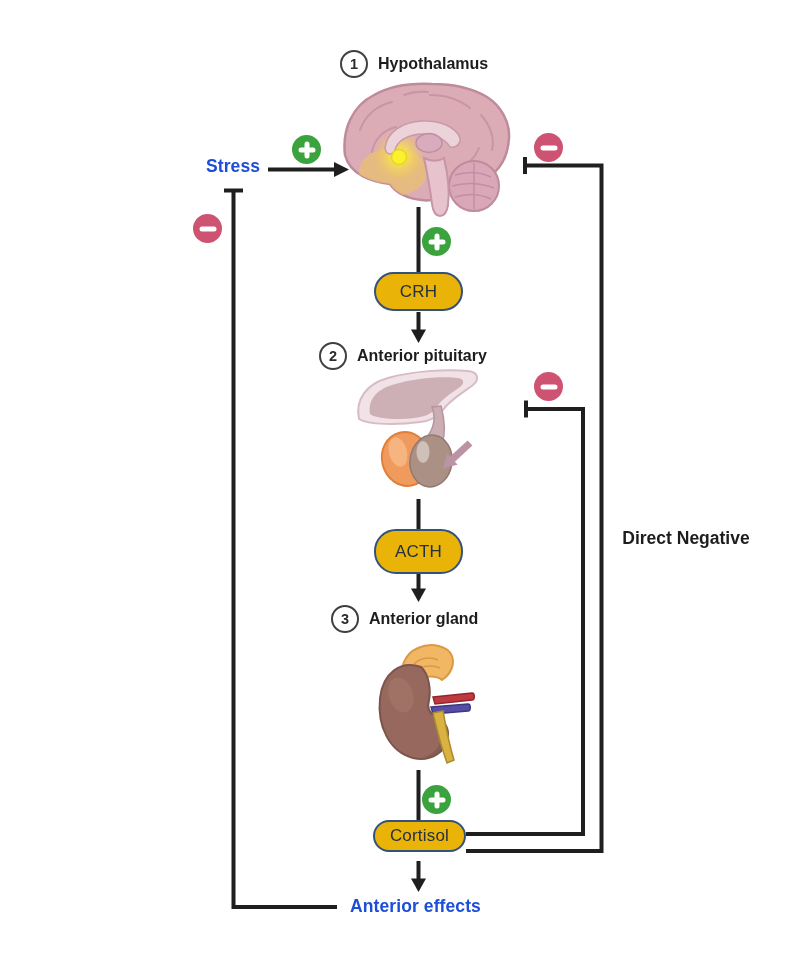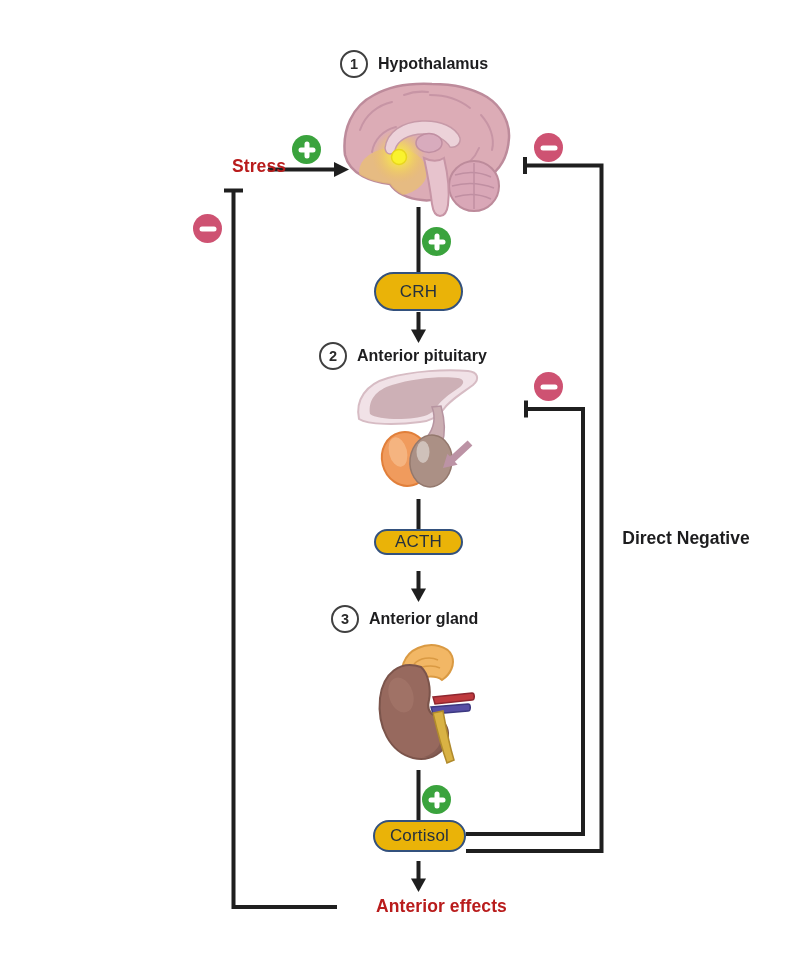--- a/index.html
+++ b/index.html
@@ -2,22 +2,22 @@
 <html><head>
 <meta charset="utf-8">
 <style>
   html,body{margin:0;padding:0;}
   body{
     width:800px;height:978px;position:relative;background:#ffffff;
     font-family:"Liberation Sans",sans-serif;overflow:hidden;
   }
   .canvas{position:absolute;left:0;top:0;width:800px;height:978px;}
   .lbl{
-    position:absolute;font-weight:700;color:#b91c1c;font-size:17.5px;
-    white-space:nowrap;letter-spacing:.1px;margin-left:26px;
+    position:absolute;font-weight:700;color:#1d4ed8;font-size:17.5px;
+    white-space:nowrap;letter-spacing:.1px;
   }
   .step{position:absolute;display:flex;align-items:center;gap:10px;}
   .step-circle{
     width:28px;height:28px;box-sizing:border-box;border-radius:50%;
     border:2.5px solid #404040;background:#fff;display:flex;align-items:center;
     justify-content:center;font-weight:700;font-size:14.5px;color:#2a2a2a;
   }
   .step-label{font-weight:700;font-size:16px;color:#1d1d1f;white-space:nowrap;}
   .pill{
     position:absolute;background:#eab308;border:2px solid #33517d;border-radius:22px;
@@ -151,21 +151,21 @@
 </div>
 
 <div class="lbl" style="left:206px;top:156px;">Stress</div>
 <div class="lbl" style="left:350px;top:896px;">Anterior effects</div>
 
 <div class="feedback-note">
   <div>Direct Negative</div>
 </div>
 
 <div class="pill" style="left:374px;top:272px;width:89px;height:39px;">CRH</div>
-<div class="pill" style="left:374px;top:529px;width:89px;height:26px;">ACTH</div>
+<div class="pill" style="left:374px;top:529px;width:89px;height:45px;">ACTH</div>
 <div class="pill" style="left:373px;top:820px;width:93px;height:32px;">Cortisol</div>
 
 <div class="sign plus" style="left:292px;top:135px;"></div>
 <div class="sign plus" style="left:422px;top:227px;"></div>
 <div class="sign plus" style="left:422px;top:785px;"></div>
 <div class="sign minus" style="left:193px;top:214px;"></div>
 <div class="sign minus" style="left:534px;top:133px;"></div>
 <div class="sign minus" style="left:534px;top:372px;"></div>
 
 </body></html>

